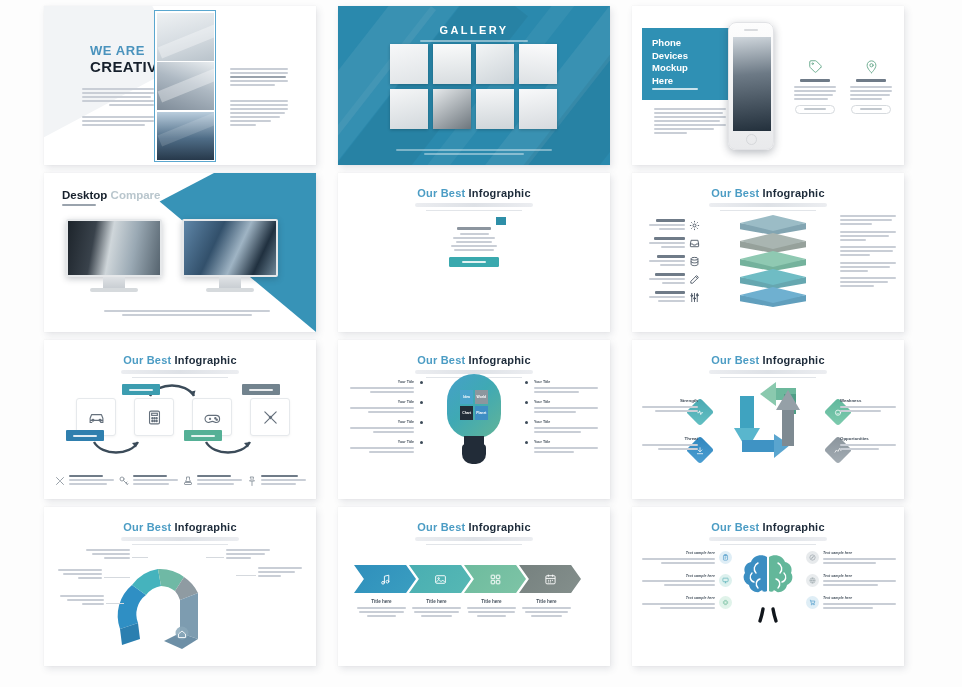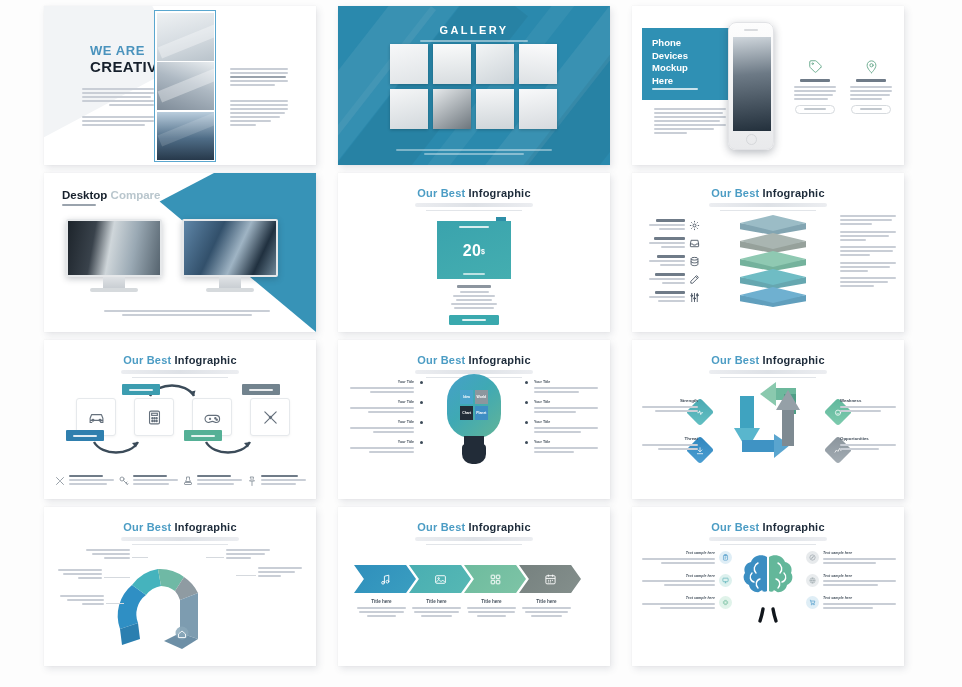--- a/index.html
+++ b/index.html
@@ -420,32 +420,20 @@
         <span class="b">Infographic</span>
       </div>
       <div class="ig-sub"></div>
       <div class="ig-rule"></div>
 
       <div class="s5-ribbon"></div>
 
       <div class="s5-cards">
 
         <div class="s5-card">
-          <div style="background:linear-gradient(160deg,#3aa3ad,#44aeb0)">
-            <div class="s5-head">
-                <i class="lbl"></i>
-              </div>
-            <div class="s5-price">
-              <span>20</span>
-                <sup>$</sup>
-            </div>
-            <div class="s5-per">
-                <i></i>
-              </div>
-          </div>
           <div class="s5-feats">
             <div class="hl"></div>
             <div class="ln" style="width:50%;margin:0 auto 2px"></div>
             <div class="ln" style="width:74%;margin:0 auto 2px"></div>
             <div class="ln" style="width:62%;margin:0 auto 2px"></div>
             <div class="ln" style="width:80%;margin:0 auto 2px"></div>
             <div class="ln" style="width:70%;margin:0 auto 2px"></div>
           </div>
           <div class="s5-cta fill">
               <i></i>

